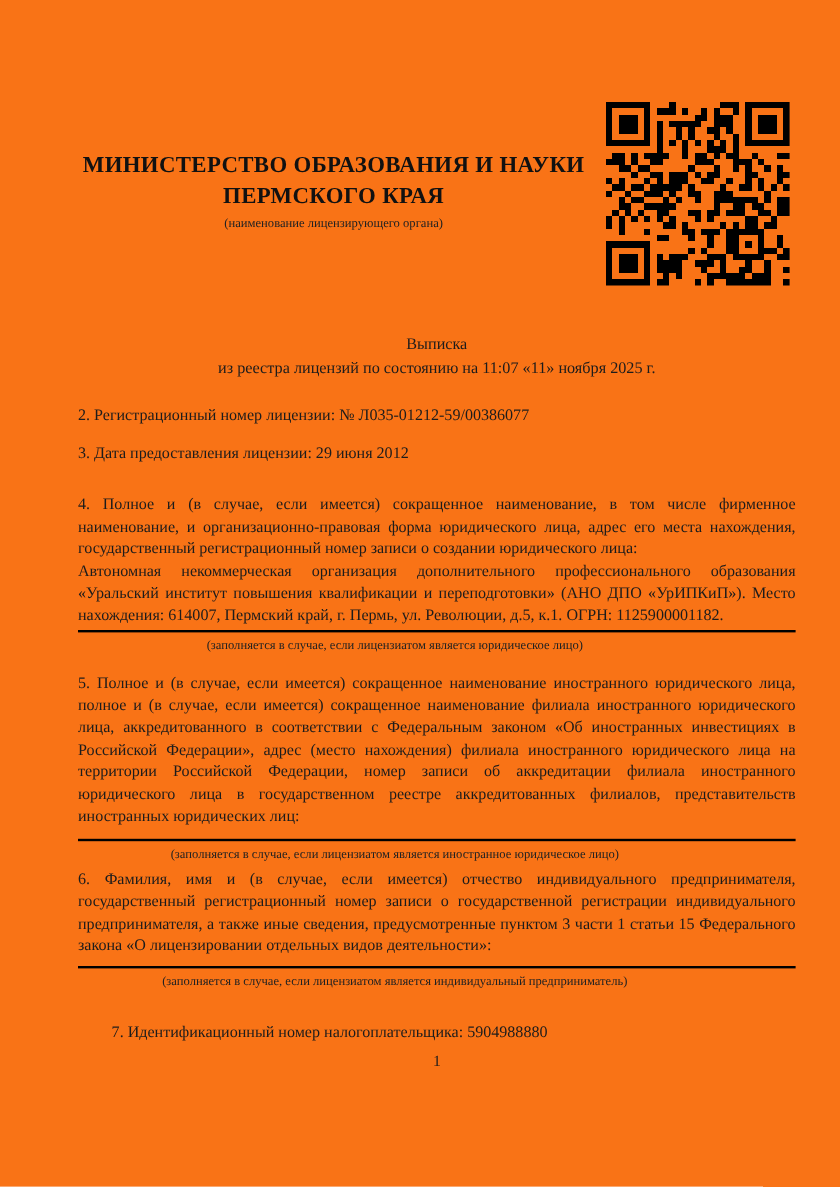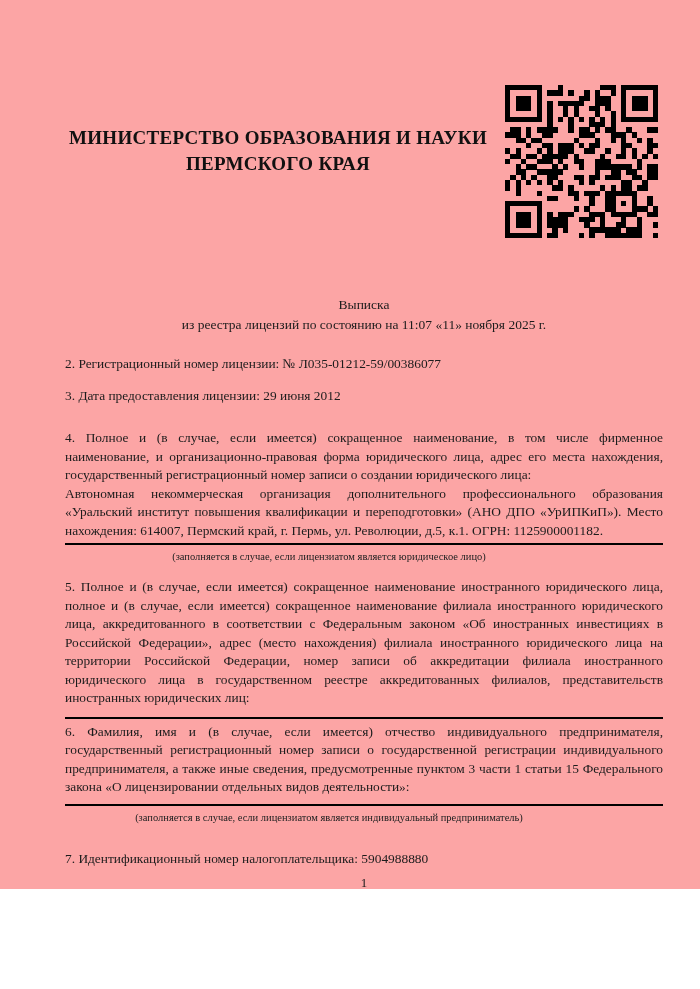--- a/index.html
+++ b/index.html
@@ -3,22 +3,22 @@
 <meta charset="utf-8">
 <style>
   html, body {
     margin: 0;
     padding: 0;
     background: #ffffff;
   }
   .page {
     position: relative;
     width: 700px;
-    height: 889px;
-    background: #fca5a5;
+    height: 989px;
+    background: #f97316;
     color: #1c1c1c;
     font-family: "Liberation Serif", "DejaVu Serif", serif;
     overflow: hidden;
     box-sizing: border-box;
   }
   
   .header-row {
     display: flex;
     align-items: flex-start;
     padding: 85px 42px 0 65px;
@@ -46,21 +46,21 @@
     width: 153px;
     height: 153px;
     flex: 0 0 153px;
     display: block;
   }
   
   .main {
     padding: 0 37px 0 65px;
   }
   .doc-title {
-    margin-top: 57px;
+    margin-top: 39px;
     text-align: center;
     font-size: 13.5px;
     line-height: 20px;
   }
   .para {
     margin: 0;
     font-size: 13.4px;
     line-height: 18.5px;
     color: #1c1c1c;
   }
@@ -88,36 +88,37 @@
   .mt-s3   { margin-top: 13px; }
   .mt-s4   { margin-top: 24px; }
   .mt-r4   { margin-top: 3px;  }
   .mt-n4   { margin-top: 1px;  }
   .mt-s5   { margin-top: 14px; }
   .mt-r5   { margin-top: 9px;  }
   .mt-n5   { margin-top: 1px;  }
   .mt-s6   { margin-top: 4px; }
   .mt-r6   { margin-top: 7px;  }
   .mt-n6   { margin-top: 1px;  }
-  .mt-s7   { margin-top: 25px; }
+  .mt-s7   { margin-top: 25px; margin-left: 28px; }
   .page-num {
     margin-top: 7px;
     text-align: center;
     font-size: 13px;
   }
 </style>
 </head>
 <body>
 
 <div class="page">
 
   <div class="header-row">
     <div class="ministry-block">
       <div class="ministry-name">МИНИСТЕРСТВО ОБРАЗОВАНИЯ И НАУКИ</div>
       <div class="ministry-name">ПЕРМСКОГО КРАЯ</div>
+      <div class="ministry-note">(наименование лицензирующего органа)</div>
     </div>
     <svg class="qr" viewBox="0 0 29 29" shape-rendering="crispEdges" xmlns="http://www.w3.org/2000/svg">
         <rect x="0" y="0" width="1.02" height="1.02" fill="#000"></rect>
         <rect x="1" y="0" width="1.02" height="1.02" fill="#000"></rect>
         <rect x="2" y="0" width="1.02" height="1.02" fill="#000"></rect>
         <rect x="3" y="0" width="1.02" height="1.02" fill="#000"></rect>
         <rect x="4" y="0" width="1.02" height="1.02" fill="#000"></rect>
         <rect x="5" y="0" width="1.02" height="1.02" fill="#000"></rect>
         <rect x="6" y="0" width="1.02" height="1.02" fill="#000"></rect>
         <rect x="10" y="0" width="1.02" height="1.02" fill="#000"></rect>
@@ -535,20 +536,23 @@
       <div class="hrule mt-r4"></div>
       <div class="note-wrap mt-n4">
         <span class="note">(заполняется в случае, если лицензиатом является юридическое лицо)</span>
       </div>
     </div>
 
     <div>
       <p class="para just mt-s5">5. Полное и (в случае, если имеется) сокращенное наименование иностранного юридического лица, полное и (в случае, если имеется) сокращенное наименование филиала иностранного юридического лица, аккредитованного в соответствии с Федеральным законом «Об иностранных инвестициях в Российской Федерации», адрес (место нахождения) филиала иностранного юридического лица на территории Российской Федерации, номер записи об аккредитации филиала иностранного юридического лица в государственном реестре аккредитованных филиалов, представительств иностранных юридических лиц:</p>
       <p class="para"></p>
       <div class="hrule mt-r5"></div>
+      <div class="note-wrap mt-n5">
+        <span class="note">(заполняется в случае, если лицензиатом является иностранное юридическое лицо)</span>
+      </div>
     </div>
 
     <div>
       <p class="para just mt-s6">6. Фамилия, имя и (в случае, если имеется) отчество индивидуального предпринимателя, государственный регистрационный номер записи о государственной регистрации индивидуального предпринимателя, а также иные сведения, предусмотренные пунктом 3 части 1 статьи 15 Федерального закона «О лицензировании отдельных видов деятельности»:</p>
       <p class="para"></p>
       <div class="hrule mt-r6"></div>
       <div class="note-wrap mt-n6">
         <span class="note">(заполняется в случае, если лицензиатом является индивидуальный предприниматель)</span>
       </div>
     </div>

